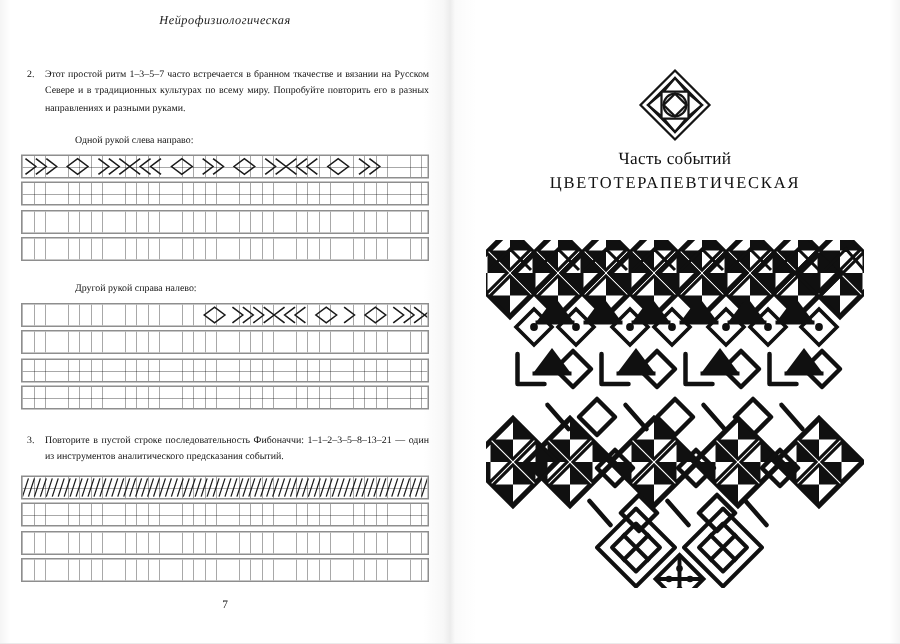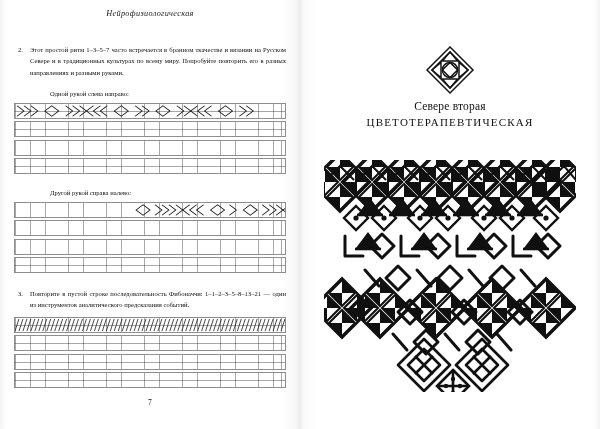--- a/index.html
+++ b/index.html
@@ -303,21 +303,21 @@
             <path d="M18.4 26 L26 18.4 L33.6 26 L26 33.6 Z"></path>
             <path d="M26 8 L18.4 17 L33.6 17 Z"></path>
             <path d="M26 44 L18.4 35 L33.6 35 Z"></path>
             <path d="M8 26 L17 18.4 L17 33.6 Z"></path>
             <path d="M44 26 L35 18.4 L35 33.6 Z"></path>
           </g>
         </svg>
       </div>
 
       <div class="part-title-wrap">
-        <div class="part-kicker">Севере вторая</div>
+        <div class="part-kicker">Часть событий</div>
         <div class="part-name">ЦВЕТОТЕРАПЕВТИЧЕСКАЯ</div>
       </div>
 
       <div class="part-figure">
         <svg width="252" height="232" viewBox="0 0 252 232">
           <defs>
 
             <g id="cellRhomb">
               <g fill="none" stroke="#101010" stroke-width="2.1">
                 <path d="M0 -13 L13 0 L0 13 L-13 0 Z"></path>

